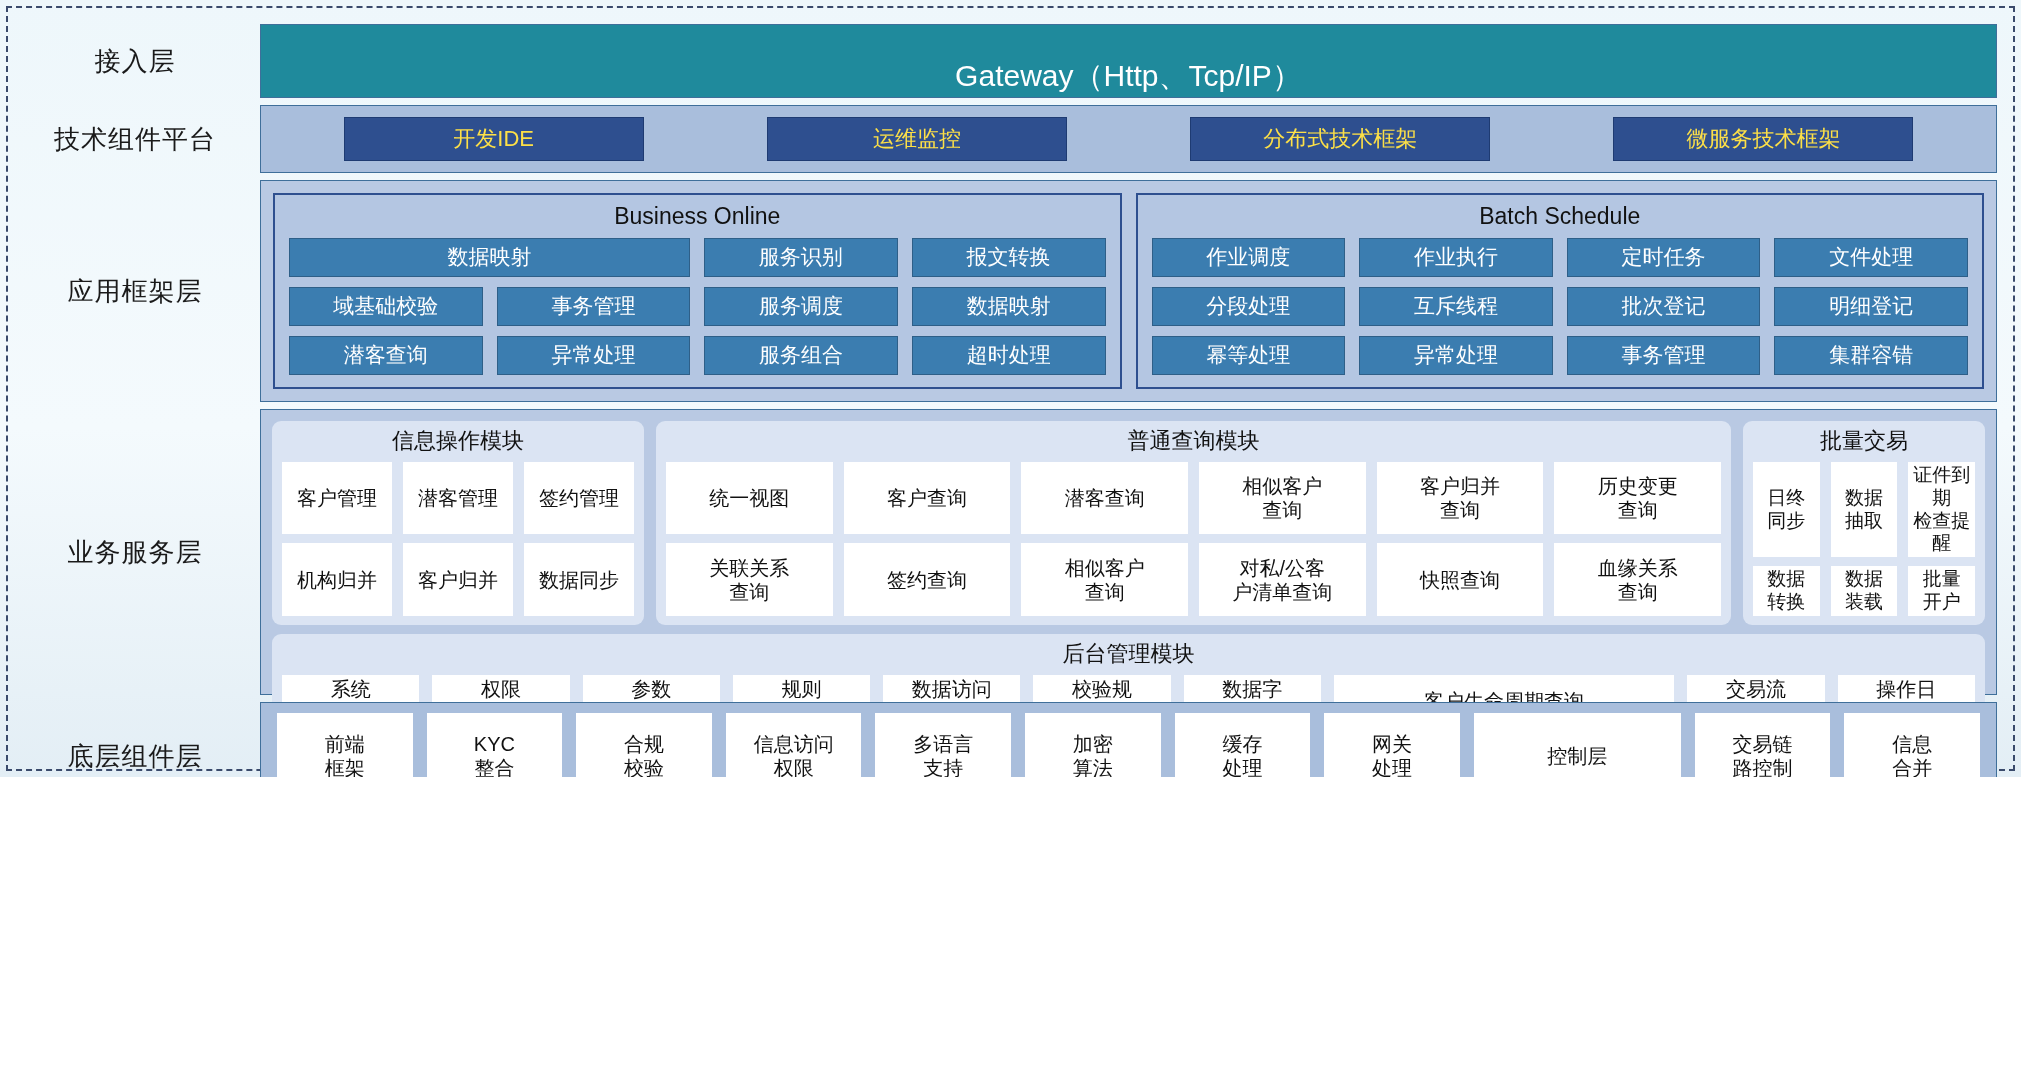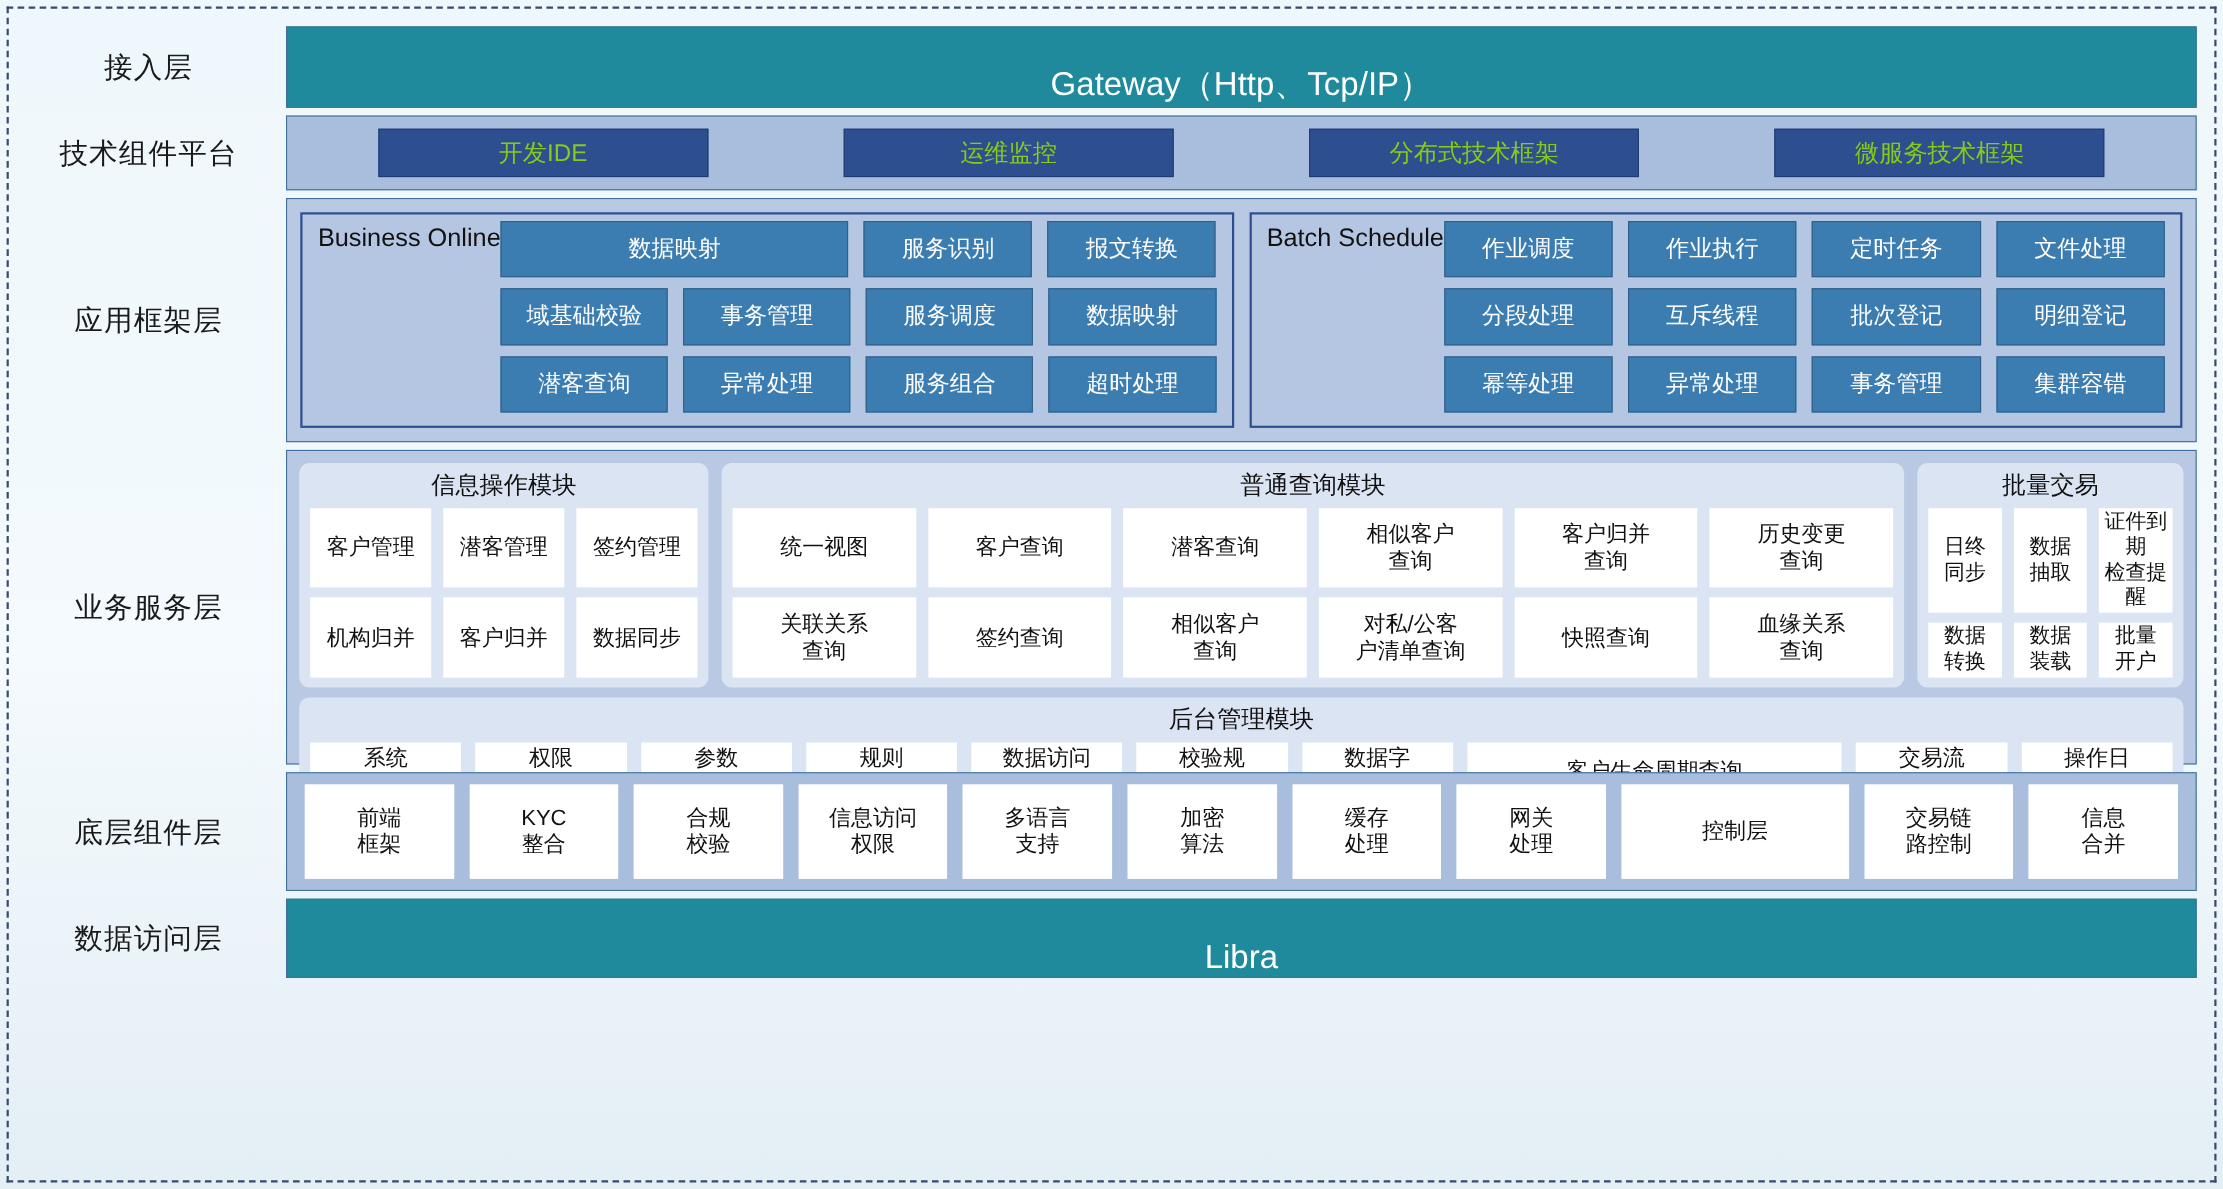--- a/index.html
+++ b/index.html
@@ -4,21 +4,21 @@
 <style>
   html, body {
     margin: 0;
     padding: 0;
     background: #ffffff;
     font-family: "Liberation Sans", "DejaVu Sans", sans-serif;
   }
   #canvas {
     position: relative;
     width: 2021px;
-    height: 1081px;
+    height: 777px;
     background: linear-gradient(180deg, #eef7fb 0%, #f4fafd 55%, #e3eef5 100%);
     box-sizing: border-box;
     overflow: hidden;
   }
   #outer-dash {
     position: absolute;
     left: 6px; top: 6px; right: 6px; bottom: 6px;
     border: 2px dashed #3a4a6b;
     box-sizing: border-box;
   }
@@ -63,42 +63,42 @@
     gap: 18px;
     padding: 0 30px;
     box-sizing: border-box;
   }
   .tech-chip {
     flex: 1 1 0;
     max-width: 300px;
     height: 44px;
     background: #2e4f8f;
     border: 1px solid #1e3b72;
-    color: #84cc16;
+    color: #fde047;
     font-size: 22px;
     display: flex;
     align-items: center;
     justify-content: center;
     box-sizing: border-box;
   }
   
   .app-band {
     background: #b9c9e3;
     border: 1px solid #3f6f9a;
     display: flex;
     gap: 14px;
     padding: 12px;
     box-sizing: border-box;
   }
   .app-group {
     flex: 1 1 0;
     background: #b4c6e2;
     border: 2px solid #2e4f8f;
     display: flex;
-    flex-direction: row;
+    flex-direction: column;
     padding: 6px 14px 12px 14px;
     box-sizing: border-box;
   }
   .group-title {
     text-align: center;
     font-size: 23px;
     color: #111111;
     margin: 2px 0 8px 0;
   }
   .app-rows { display: flex; flex-direction: column; gap: 10px; flex: 1; }

